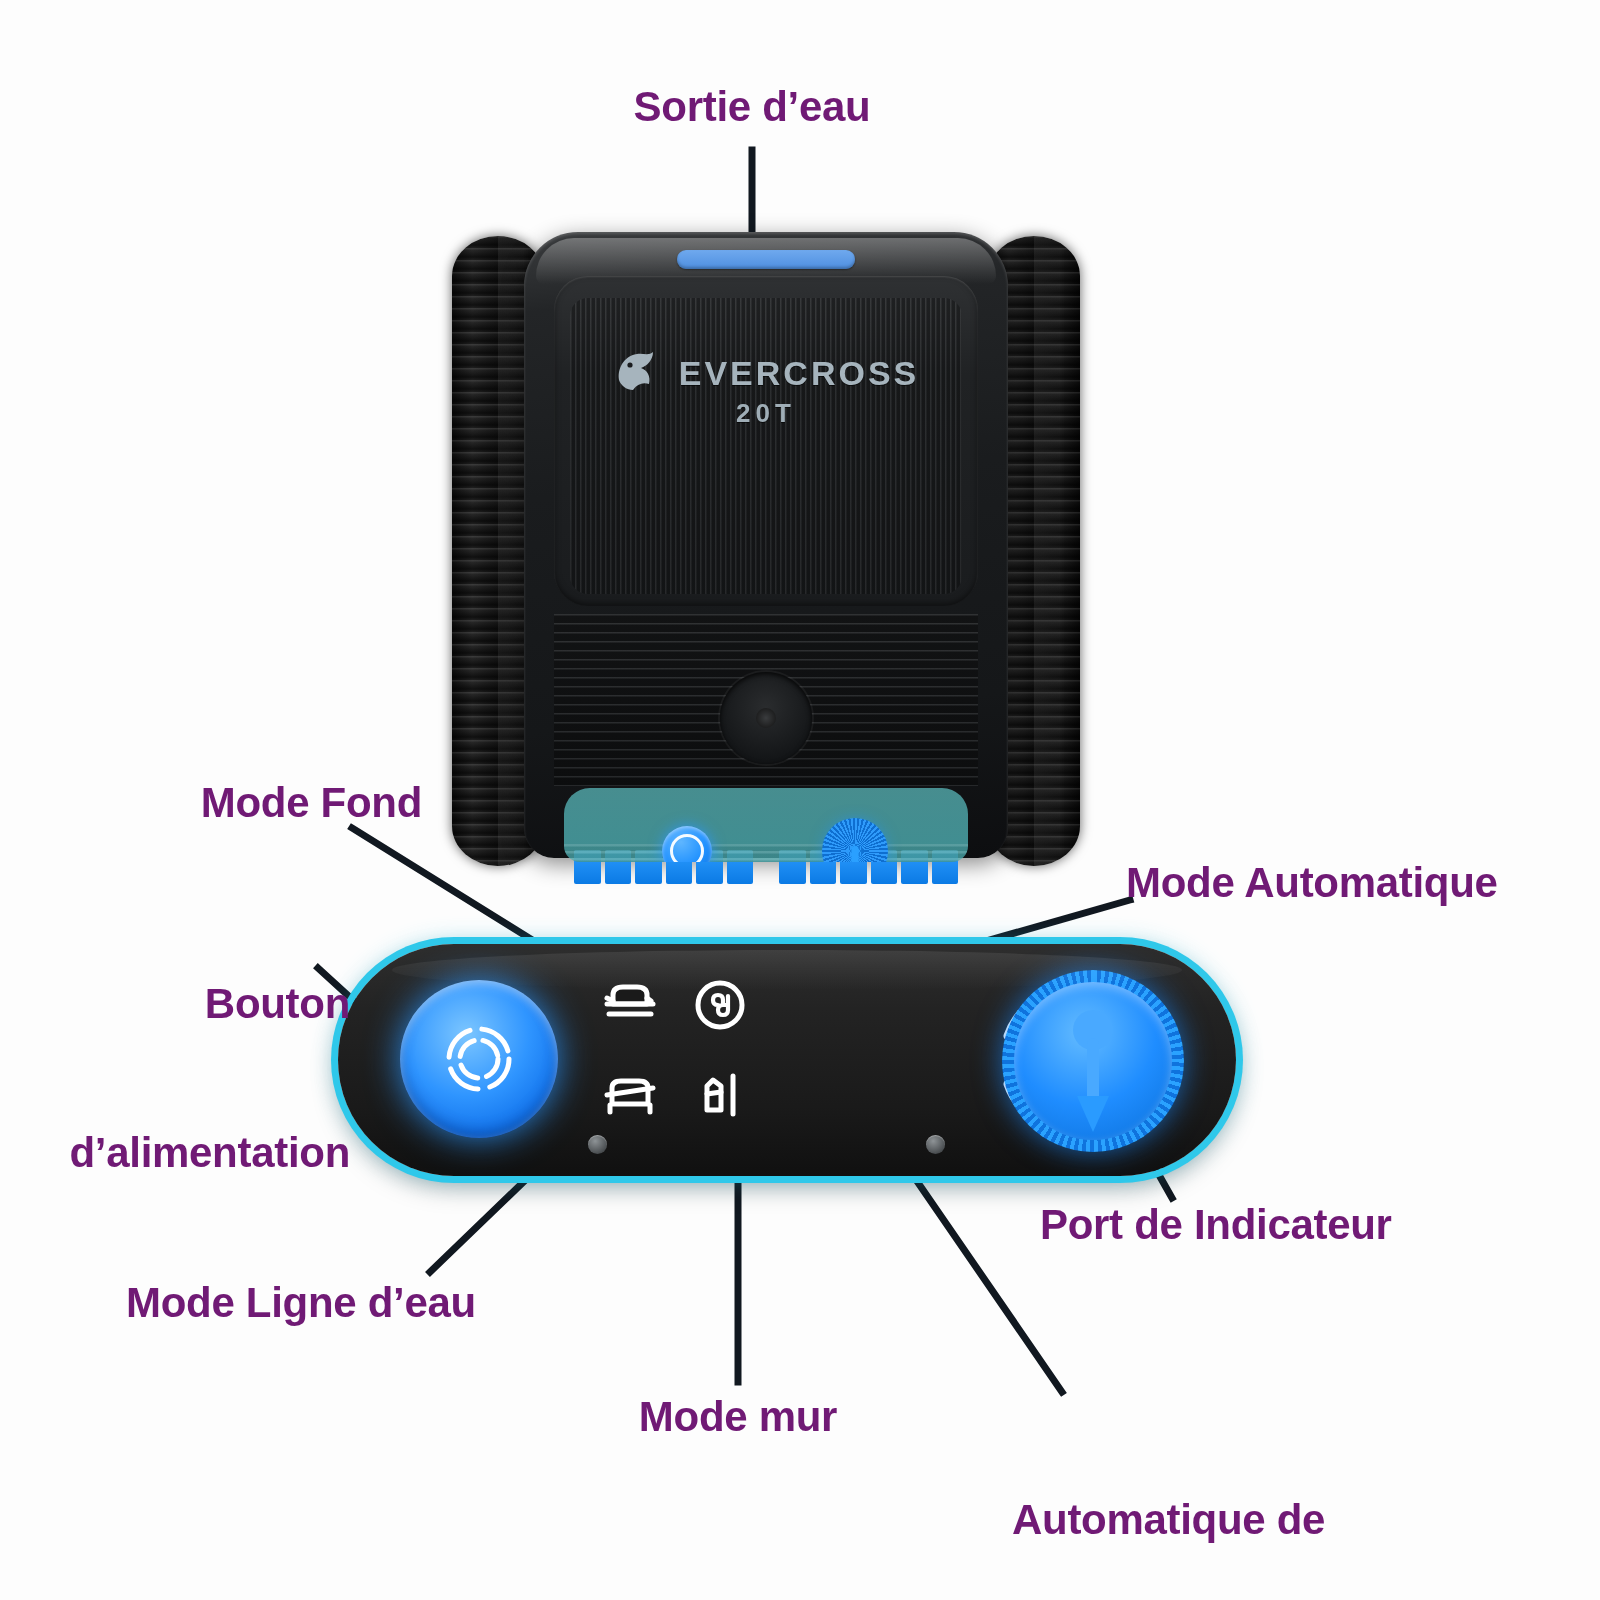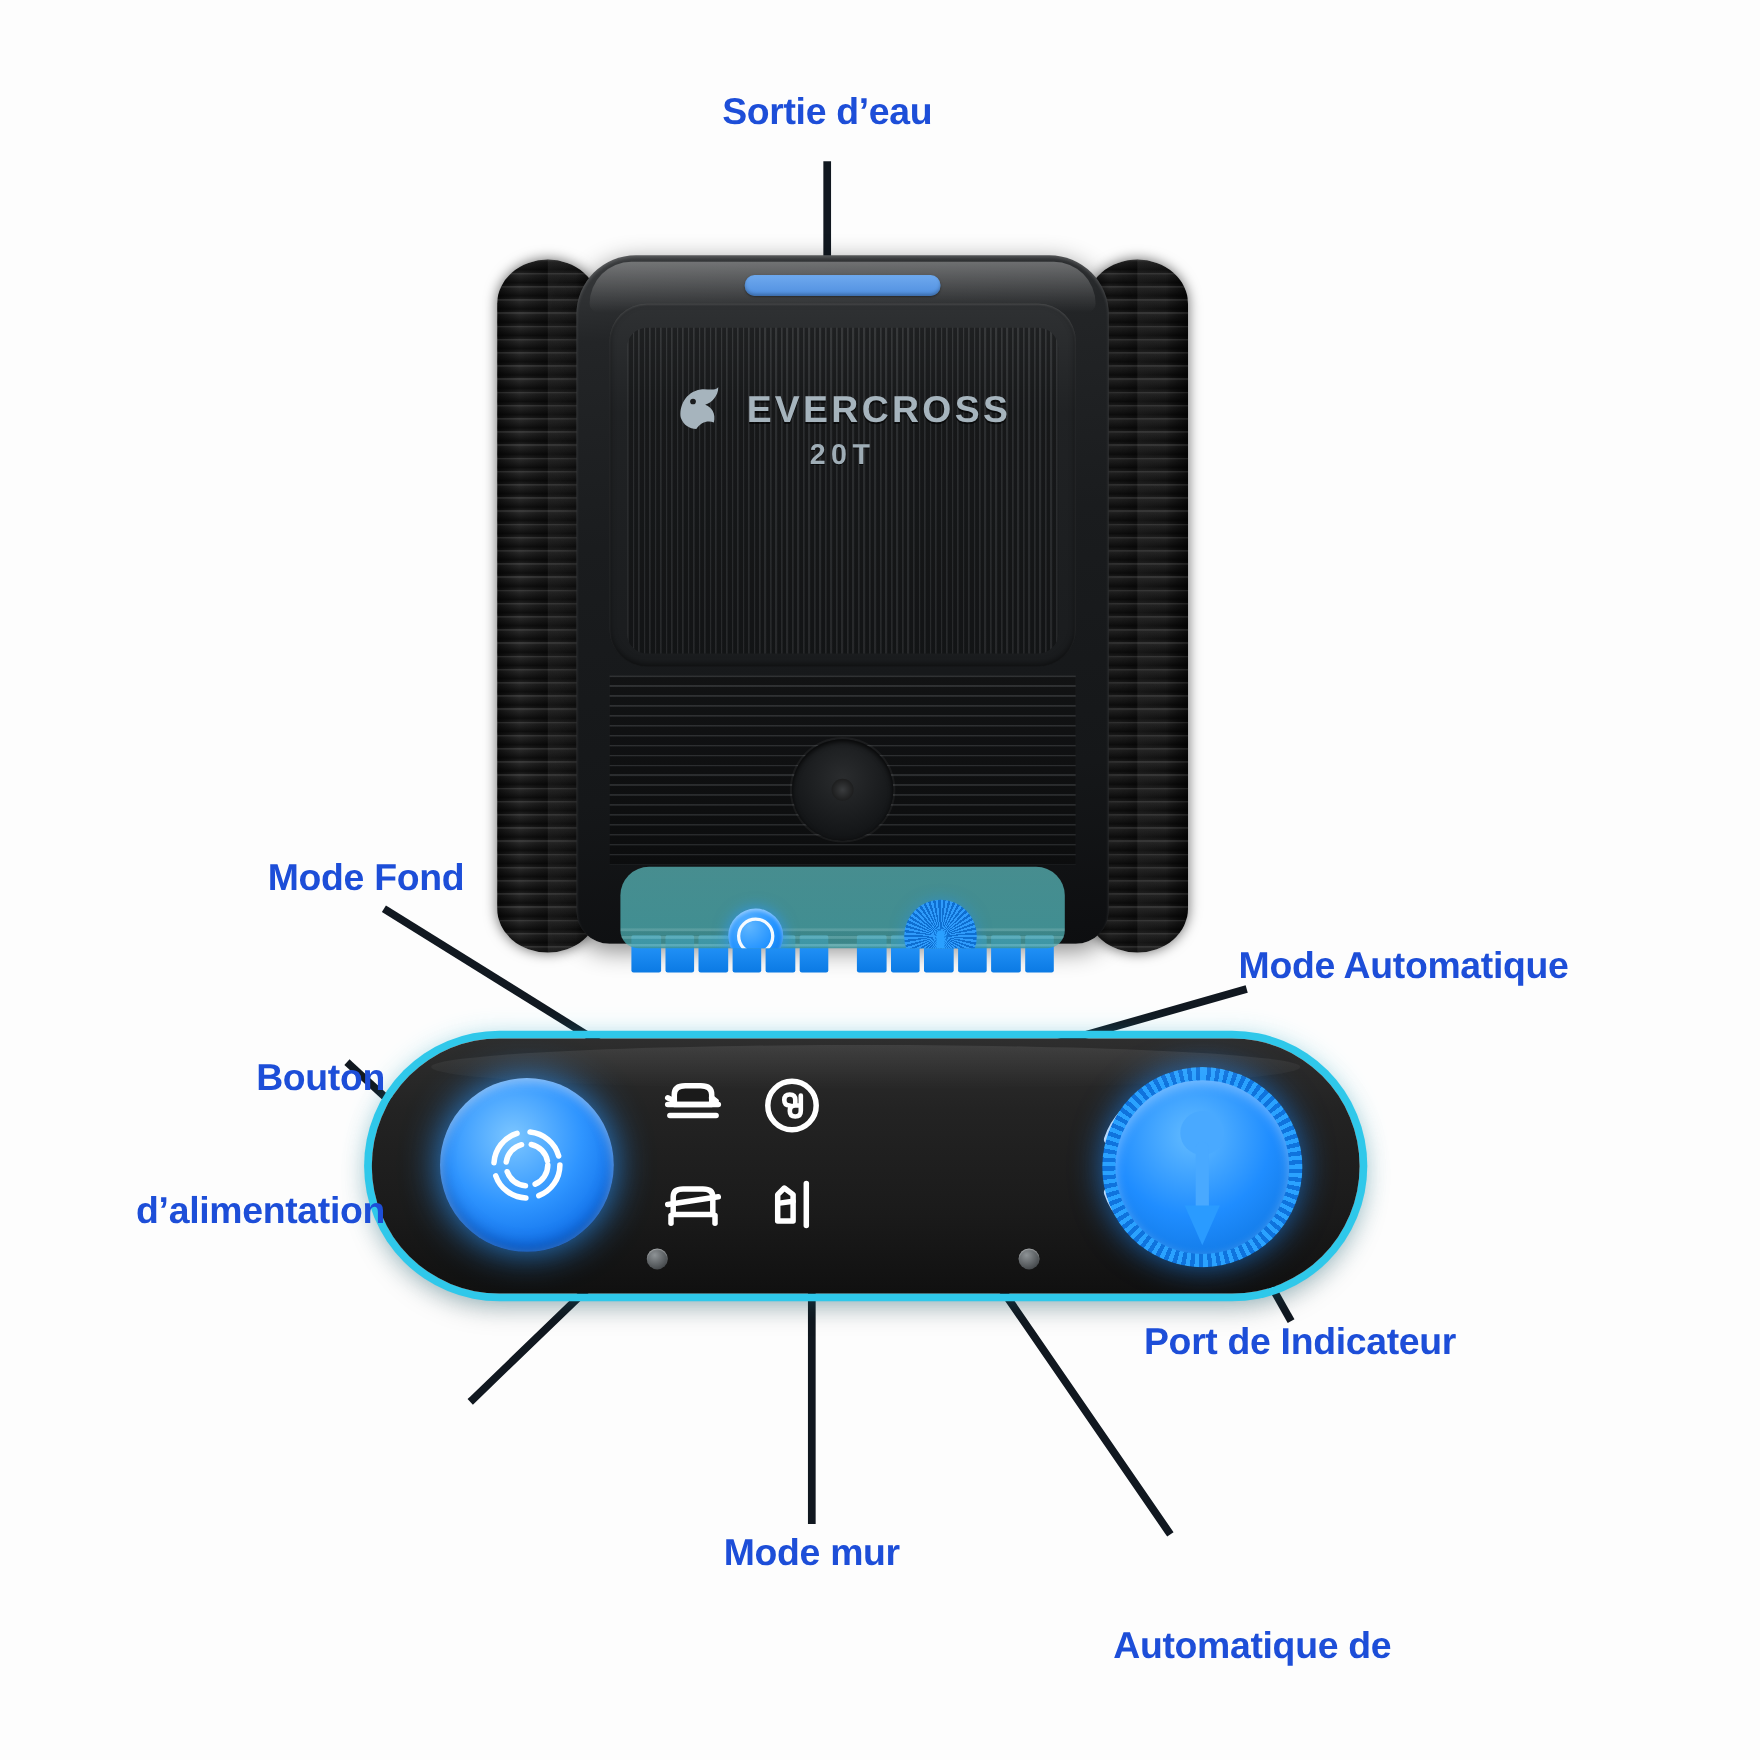--- a/index.html
+++ b/index.html
@@ -8,23 +8,23 @@
     background:#fdfdfd;
     font-family:"Liberation Sans", sans-serif;
     position:relative;
     overflow:hidden;
   }
   #stage { position:absolute; inset:0; width:1600px; height:1600px; }
 
   
   .label {
     position:absolute;
-    color:#1d4ed8;
+    color:#701a75;
     font-weight:700;
-    font-size:34px;
+    font-size:42px;
     line-height:1.18;
     letter-spacing:-0.3px;
     white-space:pre;
   }
   .label.c  { text-align:center; }
   .label.r  { text-align:right; }
   .label.l  { text-align:left; }
 
   
   #lines { position:absolute; inset:0; }
@@ -391,20 +391,21 @@
 
   <div class="label r" style="left:0px; top:880px; width:350px;">
     <div>Bouton</div>
     <div>d’alimentation</div>
   </div>
 
   <div class="label r" style="left:30px; top:778px; width:392px;">Mode Fond</div>
 
   <div class="label l" style="left:1126px; top:858px; width:470px;">Mode Automatique</div>
 
+  <div class="label l" style="left:126px; top:1278px; width:520px;">Mode Ligne d’eau</div>
 
   <div class="label c" style="left:588px; top:1392px; width:300px;">Mode mur</div>
 
   <div class="label l" style="left:1012px; top:1396px; width:560px;">
     <div>Automatique de</div>
     
   </div>
 
   <div class="label l" style="left:1040px; top:1200px; width:540px;">Port de Indicateur</div>
 

